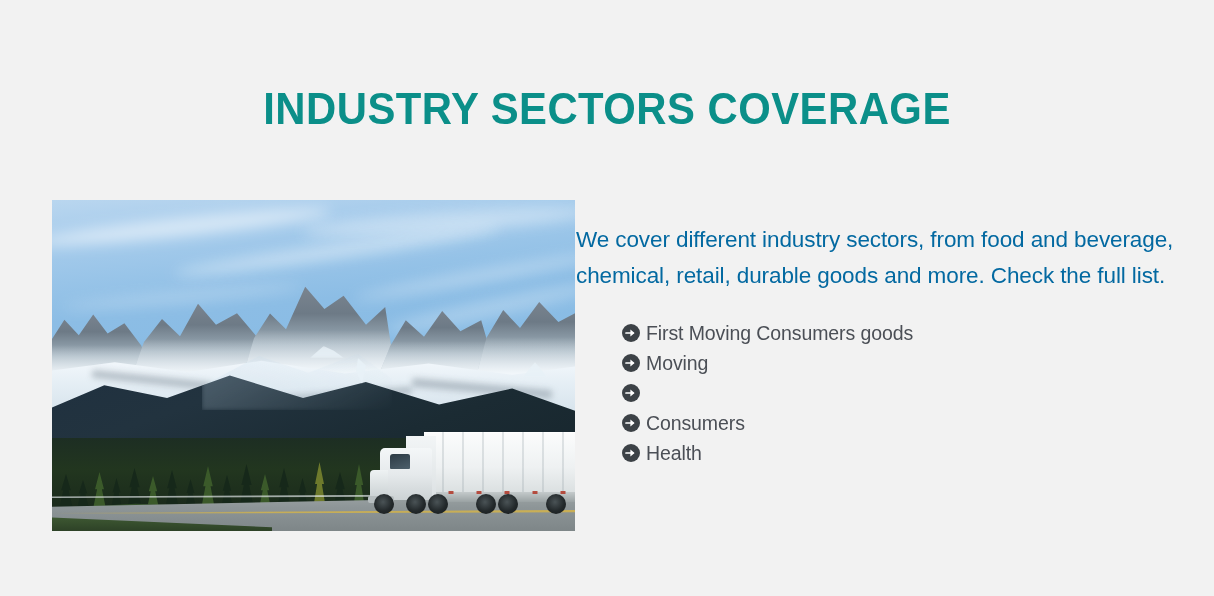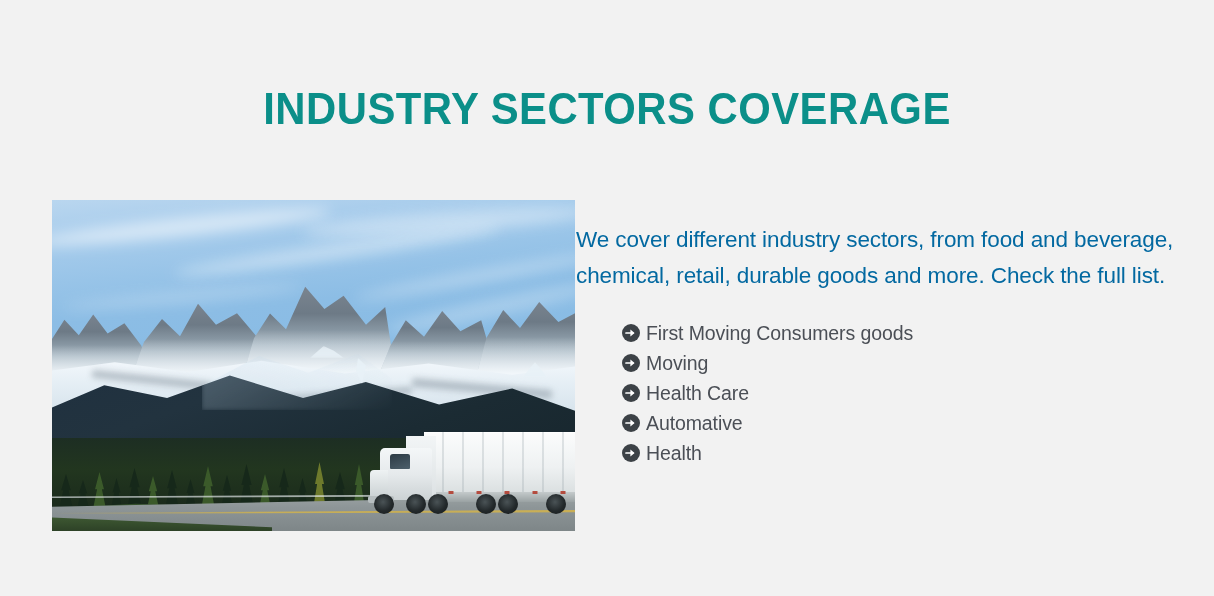--- a/index.html
+++ b/index.html
@@ -479,32 +479,31 @@
         </li>
 
         <li class="sector-item">
           <span class="bullet-icon">
             <svg width="18" height="18" viewBox="0 0 18 18" aria-hidden="true">
               <circle cx="9" cy="9" r="9" fill="#3c4146"></circle>
               <path d="M4 9h7" stroke="#ffffff" stroke-width="1.7" stroke-linecap="round"></path>
               <path d="M8.4 5.6 L12.6 9 L8.4 12.4 Z" fill="#ffffff"></path>
             </svg>
           </span>
-          <span>Health Care</span>
         </li>
 
         <li class="sector-item">
           <span class="bullet-icon">
             <svg width="18" height="18" viewBox="0 0 18 18" aria-hidden="true">
               <circle cx="9" cy="9" r="9" fill="#3c4146"></circle>
               <path d="M4 9h7" stroke="#ffffff" stroke-width="1.7" stroke-linecap="round"></path>
               <path d="M8.4 5.6 L12.6 9 L8.4 12.4 Z" fill="#ffffff"></path>
             </svg>
           </span>
-          <span>Automative</span>
+          <span>Consumers</span>
         </li>
 
         <li class="sector-item">
           <span class="bullet-icon">
             <svg width="18" height="18" viewBox="0 0 18 18" aria-hidden="true">
               <circle cx="9" cy="9" r="9" fill="#3c4146"></circle>
               <path d="M4 9h7" stroke="#ffffff" stroke-width="1.7" stroke-linecap="round"></path>
               <path d="M8.4 5.6 L12.6 9 L8.4 12.4 Z" fill="#ffffff"></path>
             </svg>
           </span>

